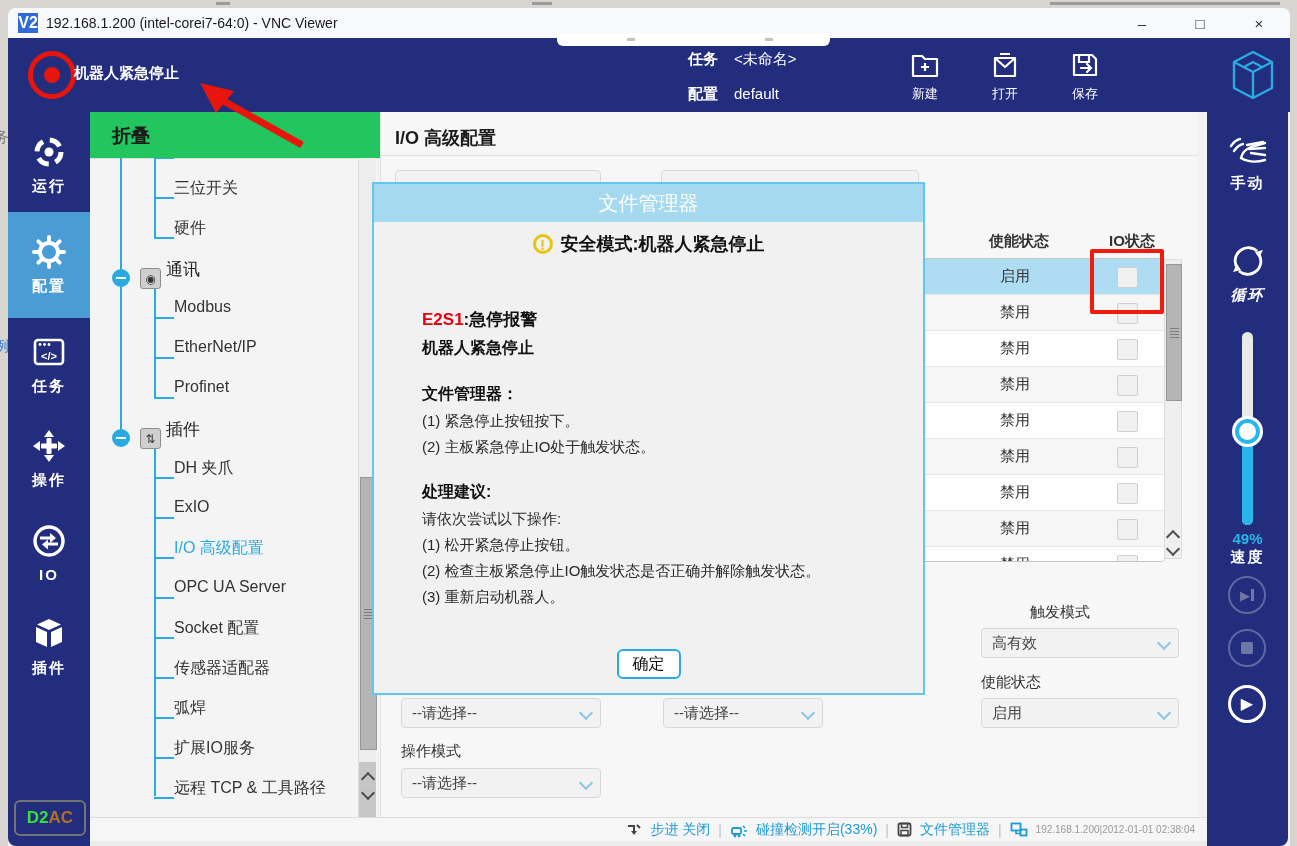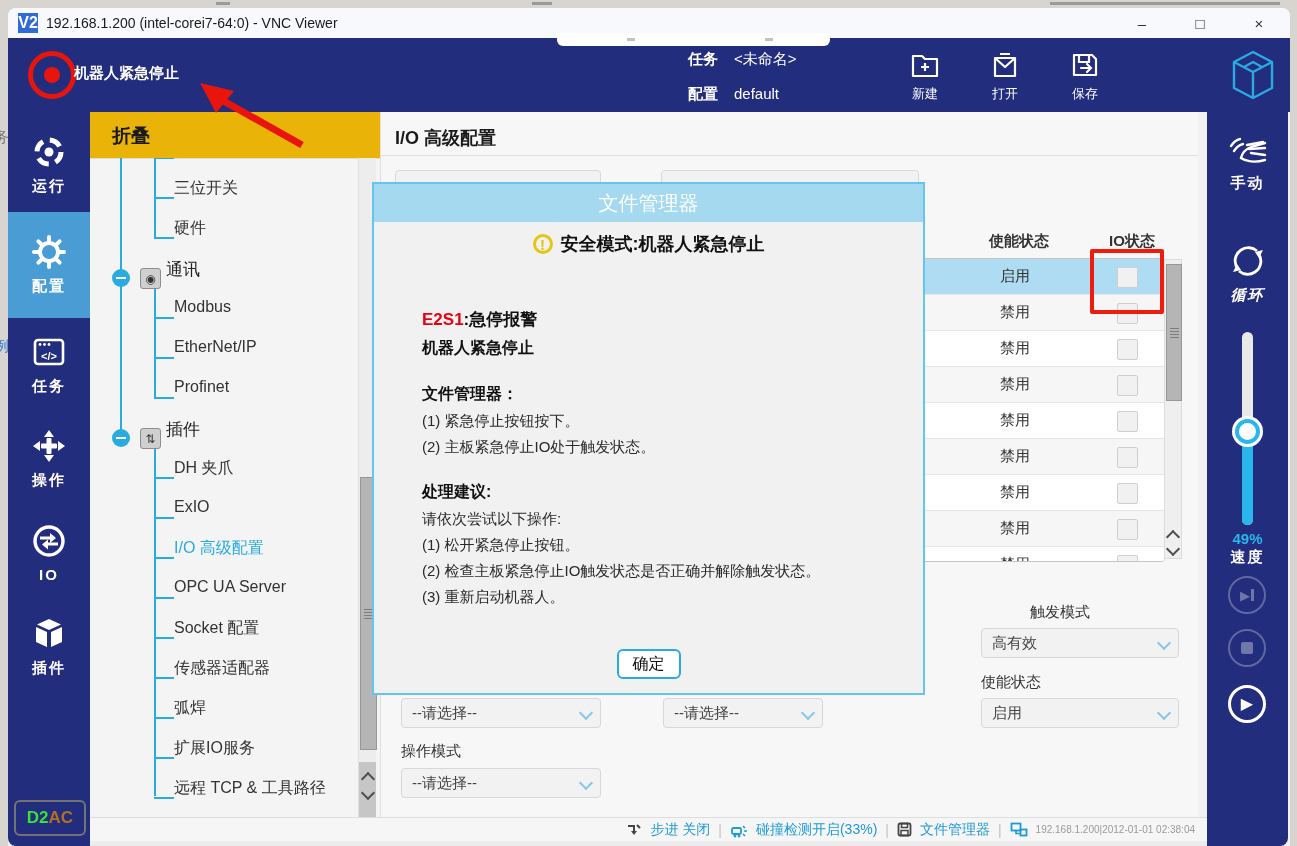--- a/index.html
+++ b/index.html
@@ -51,21 +51,21 @@
   .side-item.task-icon svg.ic-task{display:block;}
   .side-item.operate-icon svg.ic-operate{display:block;}
   .side-item.io-icon svg.ic-io{display:block;}
   .side-item.plugin-icon svg.ic-plugin{display:block;}
   .d2ac{position:absolute;left:6px;top:688px;width:68px;height:32px;border:2px solid #737373;border-radius:6px;
         display:flex;align-items:center;justify-content:center;font-size:17px;font-weight:bold;}
   .d2ac .g{color:#3ae03a;} .d2ac .o{color:#b06f24;}
 
   
   .tree-panel{position:absolute;left:82px;top:104px;width:290px;height:705px;background:#f4f4f4;border-right:1px solid #e2e2e2;}
-  .tree-header{position:absolute;left:0;top:0;width:100%;height:46px;background:#eab308;border-bottom:1px solid #ddd;}
+  .tree-header{position:absolute;left:0;top:0;width:100%;height:46px;background:#22c55e;border-bottom:1px solid #ddd;}
   .tree-header-label{position:absolute;left:22px;top:11px;font-size:19px;font-weight:bold;color:#1a1a1a;}
   .tree-items{position:absolute;left:0;top:46px;right:22px;bottom:0;overflow:hidden;}
   .tree-item{position:relative;height:40px;display:flex;}
   .tree-item:first-child{margin-top:-20px;}
   .tree-item.leaf::before{content:'';position:absolute;left:64px;top:19px;width:20px;height:2px;background:#29abe2;}
   .tree-item.leaf .tree-label{margin-left:84px;font-size:16px;color:#333;}
   .tree-item.leaf.selected .tree-label{color:#29abe2;}
   .tree-item .minus-badge{display:none;}
   .tree-item .node-icon{display:none;}
   .tree-item.node .minus-badge{display:block;position:absolute;left:22px;top:11px;width:18px;height:18px;border-radius:50%;background:#29abe2;}

